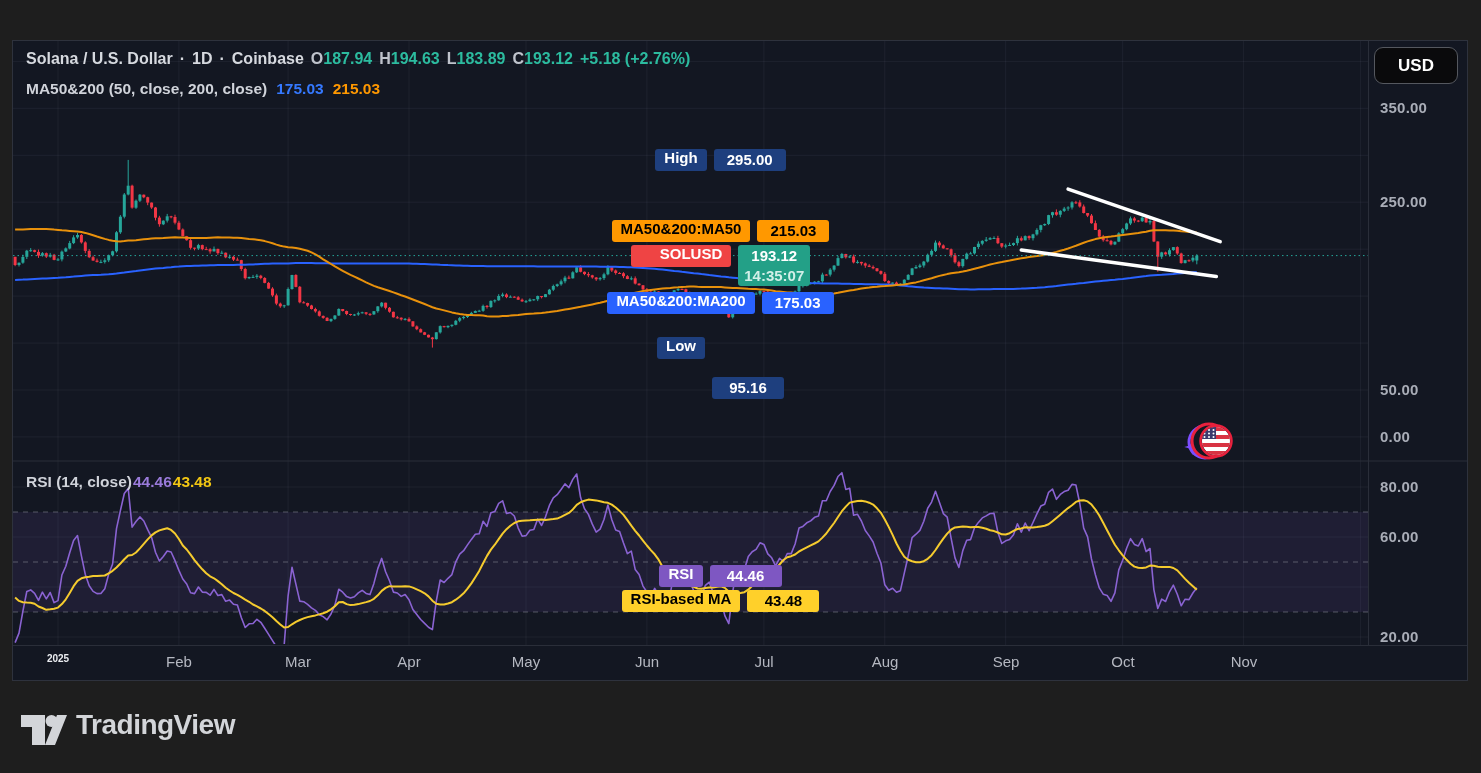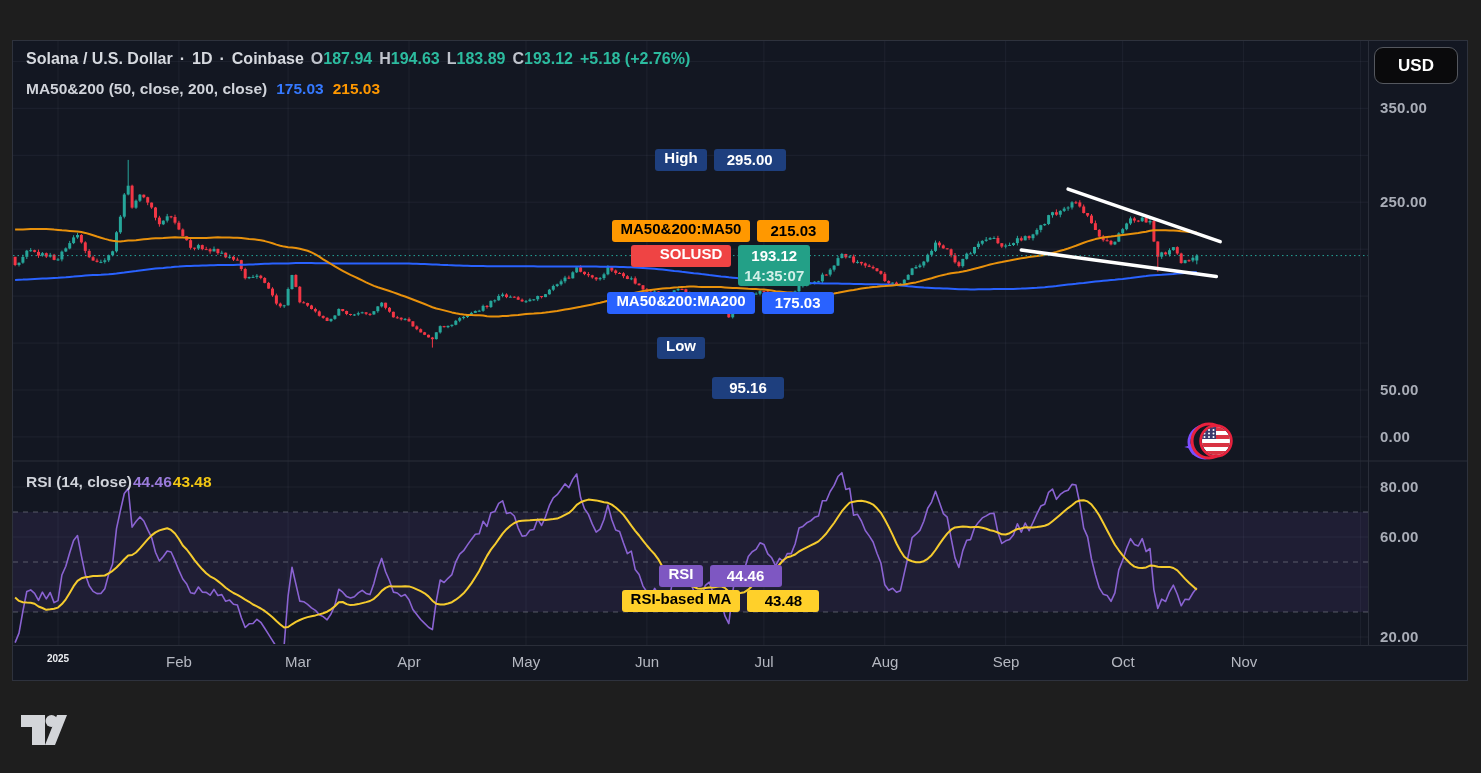--- a/index.html
+++ b/index.html
@@ -823,14 +823,15 @@
         <div class="badge-name" style="background: rgb(255, 208, 42); color: rgb(0, 0, 0);">RSI-based MA</div>
         <div class="badge-value" style="background: rgb(255, 208, 42); color: rgb(0, 0, 0);">43.48</div>
       </div>
     </div>
 
   <svg class="footer-logo" width="48" height="34" viewBox="0 0 48 34">
     <path d="M1,2 H25 V32 H12 V14 H1 Z" fill="#d3d5d9"></path>
     <circle cx="31.5" cy="8" r="6" fill="#d3d5d9"></circle>
     <path d="M37,2 H47 L35,32 H25 Z" fill="#d3d5d9"></path>
   </svg>
+  <div class="footer-brand">TradingView</div>
 
 </div>
 
 </body></html>

